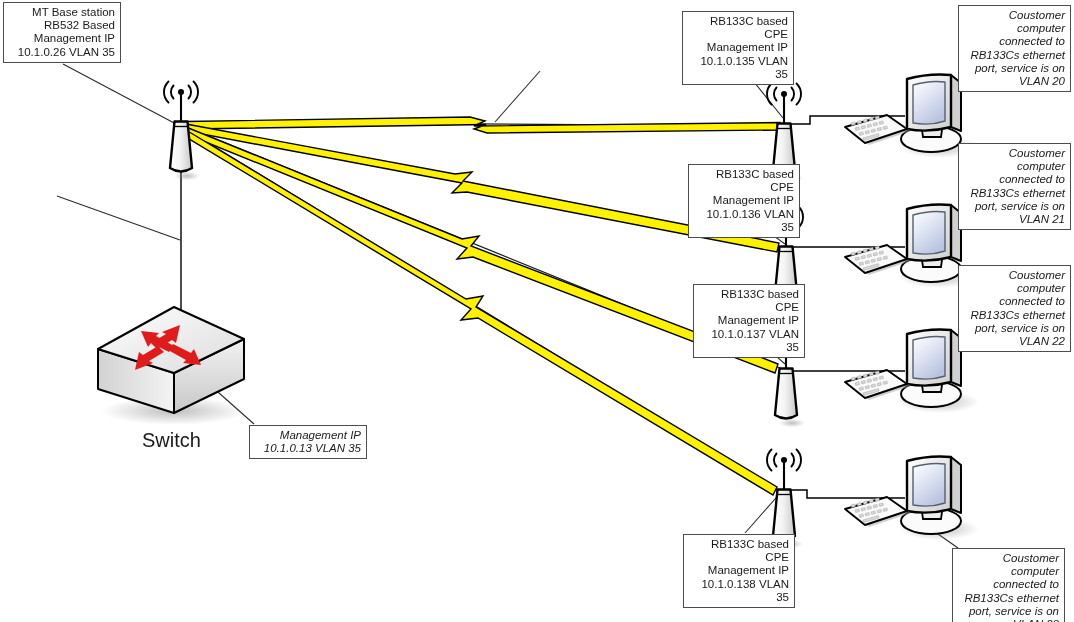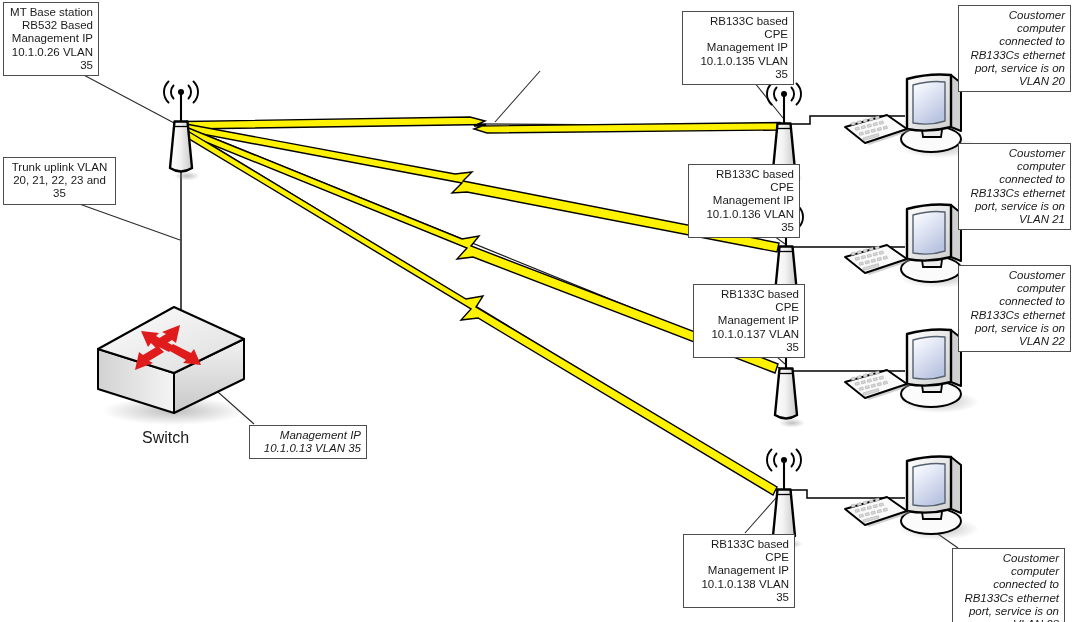--- a/index.html
+++ b/index.html
@@ -22,21 +22,21 @@
     padding:3px 5px;
     white-space:pre-line;
     z-index:5;
   }
   .ta-right{text-align:right;}
   .ta-left{text-align:right;font-style:italic;}
   .ta-center{text-align:center;}
 
   .node-label{
     position:absolute;
-    font-size:16px;
+    font-size:20px;
     color:#1a1a1a;
     z-index:5;
     white-space:nowrap;
   }
 </style>
 </head>
 <body>
 
 <div id="stage">
 
@@ -213,27 +213,25 @@
         <use href="#computerSym"></use>
       </g>
     <g transform="translate(905,328)">
         <use href="#computerSym"></use>
       </g>
     <g transform="translate(905,455)">
         <use href="#computerSym"></use>
       </g>
   </svg>
 
-  <div class="callout ta-right" style="left:3px;top:2px;width:96px;">MT Base station
+  <div class="callout ta-right" style="left:3px;top:2px;width:118px;">MT Base station
 RB532 Based
 Management IP
 10.1.0.26 VLAN 35</div>
 
-  <div class="callout ta-center" style="left:3px;top:157px;width:113px;">Trunk uplink VLAN
-20, 21, 22, 23 and 35</div>
 
 
   <div class="callout ta-left" style="left:249px;top:425px;width:118px;">Management IP
 10.1.0.13 VLAN 35</div>
 
   <div class="callout ta-right" style="left:682px;top:11px;width:112px;">RB133C based CPE
 Management IP
 10.1.0.135 VLAN 35</div>
 
   <div class="callout ta-right" style="left:688px;top:164px;width:112px;">RB133C based CPE

